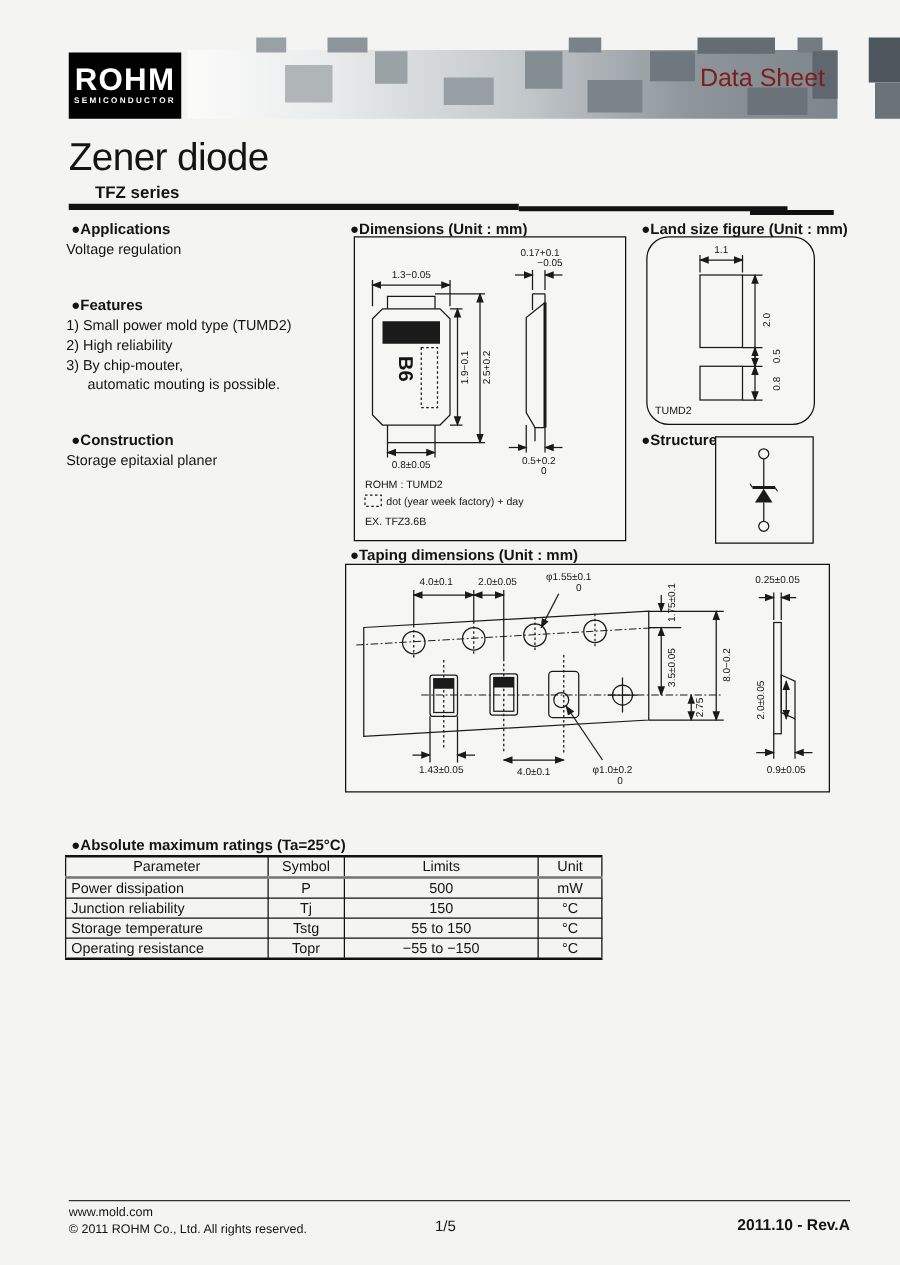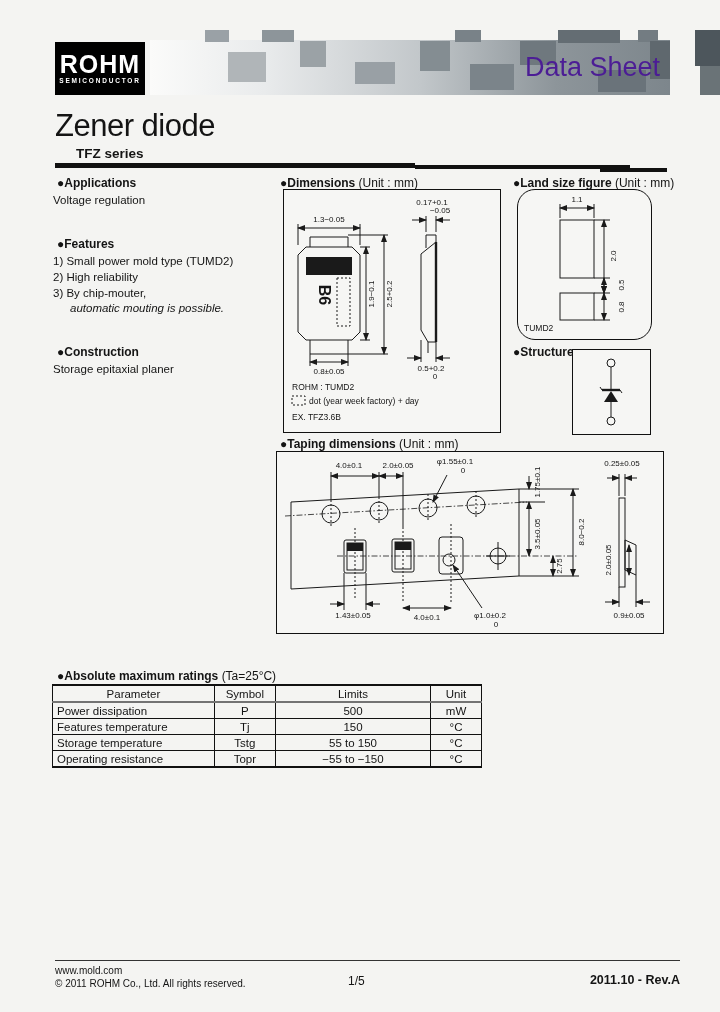--- a/index.html
+++ b/index.html
@@ -6,29 +6,29 @@
   body{width:720px;height:1012px;background:#f4f4f2;position:relative;
        font-family:"Liberation Sans",sans-serif;color:#141414;overflow:hidden;}
   .abs{position:absolute;}
   
   .logo{left:55px;top:42px;width:90px;height:53px;background:#000000;color:#fff;
         display:flex;flex-direction:column;align-items:center;justify-content:center;}
   .logo .brand{font-size:25px;font-weight:bold;letter-spacing:1px;line-height:22px;}
   .logo .sub{font-size:6.5px;font-weight:bold;letter-spacing:1.8px;margin-top:2px;}
   .banner{left:150px;top:40px;width:520px;height:55px;
           background:linear-gradient(90deg,#fbfbfa 0%,#e9ebec 22%,#c2c7ca 52%,#8d959a 78%,#7d868c 100%);}
-  .banner-label{right:60px;top:52px;font-size:27px;color:#4c1d95;}
+  .banner-label{right:60px;top:52px;font-size:20px;color:#7f1d1d;}
   .sq{position:absolute;}
   
   .title{left:55px;top:108px;font-size:31px;letter-spacing:-0.5px;}
   .series{left:76px;top:146px;font-size:13.5px;font-weight:bold;}
   .rule{background:#111;}
   
   .h{font-size:12px;font-weight:bold;}
-  .h .unit{font-weight:normal;}
+  .h .unit{font-weight:bold;}
   .body-t{font-size:11.5px;line-height:16px;}
   .figbox{border:1px solid #111;background:#f6f6f4;}
   svg{display:block;}
   svg text{font-family:"Liberation Sans",sans-serif;fill:#141414;font-size:8px;}
   svg .big{font-size:16px;font-weight:bold;}
   svg .note{font-size:8.5px;}
   svg path,svg line,svg rect,svg polygon,svg circle{stroke:#1a1a1a;stroke-width:1;fill:none;}
   svg .fill{fill:#1a1a1a;stroke:none;}
   svg .thick{stroke-width:2.4;}
   svg .dash{stroke-dasharray:2,2;}
@@ -78,21 +78,21 @@
 <div class="abs rule" style="left:415px;top:165px;width:215px;height:4px;"></div>
 <div class="abs rule" style="left:600px;top:168px;width:67px;height:4px;"></div>
 
 <div class="abs h" style="left:57px;top:176px;">●Applications</div>
 <div class="abs body-t" style="left:53px;top:192px;">Voltage regulation</div>
 
 <div class="abs h" style="left:57px;top:237px;">●Features</div>
 <div class="abs body-t" style="left:53px;top:253px;">1) Small power mold type (TUMD2)</div>
 <div class="abs body-t" style="left:53px;top:269px;">2) High reliability</div>
 <div class="abs body-t" style="left:53px;top:285px;">3) By chip-mouter,</div>
-<div class="abs body-t" style="left:70px;top:300px;font-style:italic;">automatic mouting is possible.</div>
+<div class="abs body-t" style="left:70px;top:300px;">automatic mouting is possible.</div>
 
 <div class="abs h" style="left:57px;top:345px;">●Construction</div>
 <div class="abs body-t" style="left:53px;top:361px;">Storage epitaxial planer</div>
 
 <div class="abs h" style="left:280px;top:176px;">
   <span>●Dimensions</span>
   <span class="unit">(Unit : mm)</span>
 </div>
 <div class="abs figbox" style="left:283px;top:189px;width:216px;height:242px;">
 <svg width="216" height="242" viewBox="0 0 216 242">
@@ -307,21 +307,21 @@
     </tr>
   </thead>
   <tbody>
     <tr>
       <td class="pl">Power dissipation</td>
       <td>P</td>
       <td>500</td>
       <td>mW</td>
     </tr>
     <tr>
-      <td class="pl">Features temperature</td>
+      <td class="pl">Junction reliability</td>
       <td>Tj</td>
       <td>150</td>
       <td>°C</td>
     </tr>
     <tr>
       <td class="pl">Storage temperature</td>
       <td>Tstg</td>
       <td>55 to  150</td>
       <td>°C</td>
     </tr>

